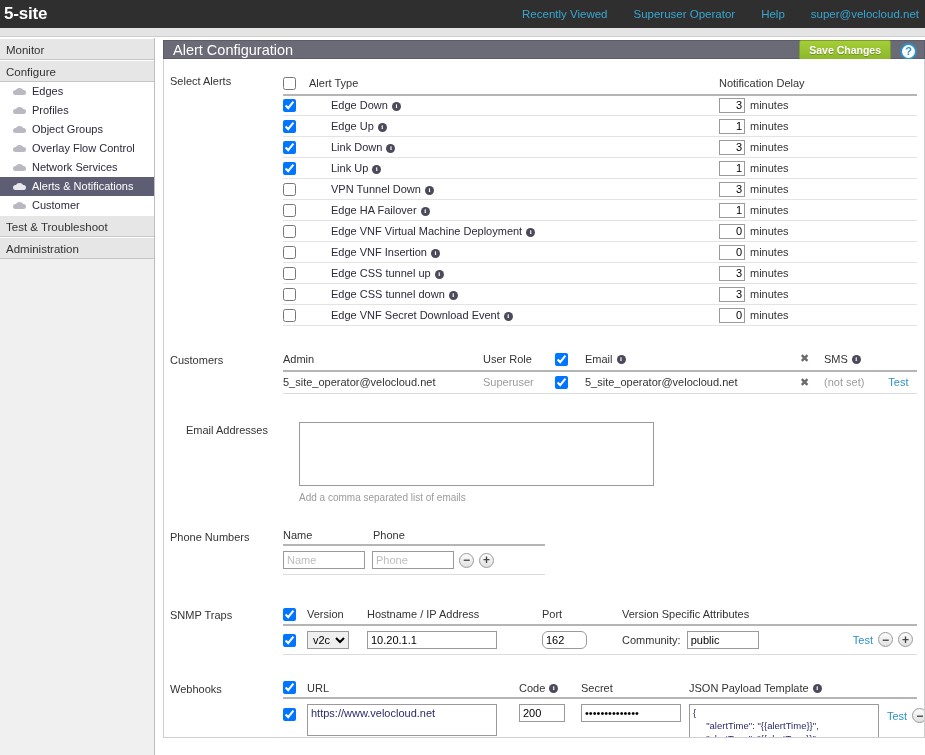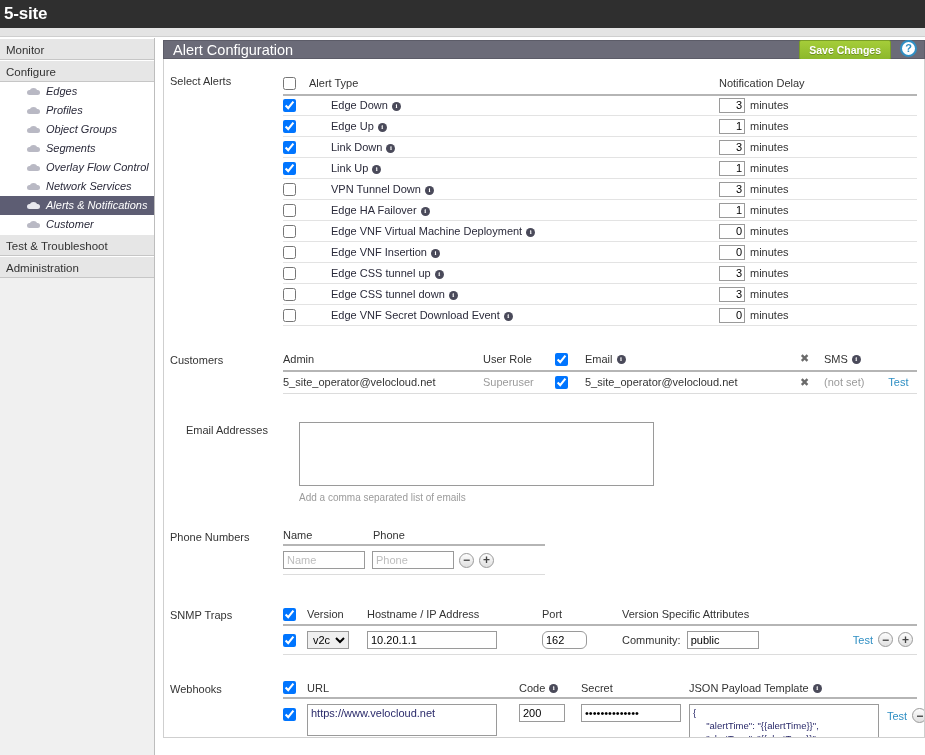--- a/index.html
+++ b/index.html
@@ -41,24 +41,24 @@
   .nav-group {
     height: 22px; line-height: 22px;
     padding-left: 6px;
     background: #e6e6e6;
     border-top: 1px solid #ffffff;
     border-bottom: 1px solid #c6c6c6;
     color: #333; font-size: 11.5px;
   }
   .nav-item {
     height: 19px; line-height: 19px;
-    padding-left: 27px;
+    padding-left: 13px;
     background: #ffffff;
     color: #2a2a3a; font-size: 11px;
-    display: flex; align-items: center; font-style: italic;
+    display: flex; align-items: center;
   }
   .nav-item.selected { background: #5d5d73; color: #ffffff; }
   .cloud-icon {
     display: inline-block; width: 13px; height: 7px; margin-right: 6px;
     position: relative; flex: 0 0 auto;
   }
   .cloud-icon::before {
     content: ""; position: absolute; left: 0; bottom: 0;
     width: 13px; height: 5px; border-radius: 3px; background: #b9b9c4;
   }
@@ -70,21 +70,21 @@
   .nav-item.selected .cloud-icon::after { background: #e8e8ee; }
 
   
   #main { position: absolute; left: 163px; top: 40px; width: 762px; height: 715px; }
   #titlebar {
     height: 19px; background: #6b6b78;
     display: flex; align-items: center; padding: 0 0 0 9px;
     border: 1px solid #5c5c68;
   }
   #page-title { color: #ffffff; font-size: 14.5px; }
-  #title-actions { margin-left: auto; display: flex; align-items: flex-start; padding-right: 7px; }
+  #title-actions { margin-left: auto; display: flex; align-items: flex-end; padding-right: 7px; }
   #save-btn {
     background: linear-gradient(#a5cd39, #8cb82b);
     border: 1px solid #7a9e27; border-radius: 2px;
     color: #ffffff; font-size: 10.5px; font-weight: bold;
     padding: 3px 9px; cursor: pointer;
     text-shadow: 0 1px 0 rgba(0,0,0,.25);
   }
   #help-icon {
     width: 17px; height: 17px; border-radius: 50%;
     background: #ffffff; border: 2px solid #2f8fc4;
@@ -225,42 +225,44 @@
     font-family: "Liberation Sans", sans-serif; font-size: 9.5px;
     color: #2a2a6a; resize: none; padding: 2px 3px; overflow: hidden;
     white-space: pre; line-height: 1.35;
   }
 </style>
 </head>
 <body>
 
 <div id="topbar">
   <div id="brand">5-site</div>
+  <div id="topnav">
+    <a>Recently Viewed</a>
+    <a>Superuser Operator</a>
+    <a>Help</a>
+    <a>super@velocloud.net</a>
+  </div>
 </div>
 <div id="topdivider"></div>
 
 <div id="sidebar">
   <div class="nav-group">Monitor</div>
   <div class="nav-group">Configure</div>
 
   <div class="nav-item">
     <span class="cloud-icon"></span>
     <span>Edges</span>
   </div>
   <div class="nav-item">
     <span class="cloud-icon"></span>
     <span>Profiles</span>
   </div>
   <div class="nav-item">
     <span class="cloud-icon"></span>
     <span>Object Groups</span>
-  </div>
-  <div class="nav-item">
-    <span class="cloud-icon"></span>
-    <span>Segments</span>
   </div>
   <div class="nav-item">
     <span class="cloud-icon"></span>
     <span>Overlay Flow Control</span>
   </div>
   <div class="nav-item">
     <span class="cloud-icon"></span>
     <span>Network Services</span>
   </div>
   <div class="nav-item selected">

